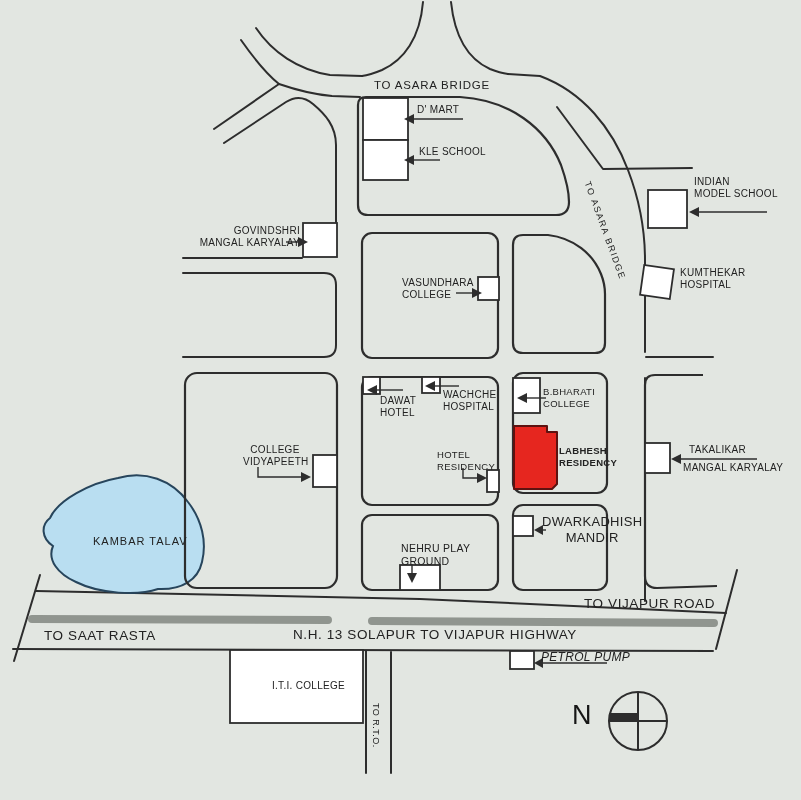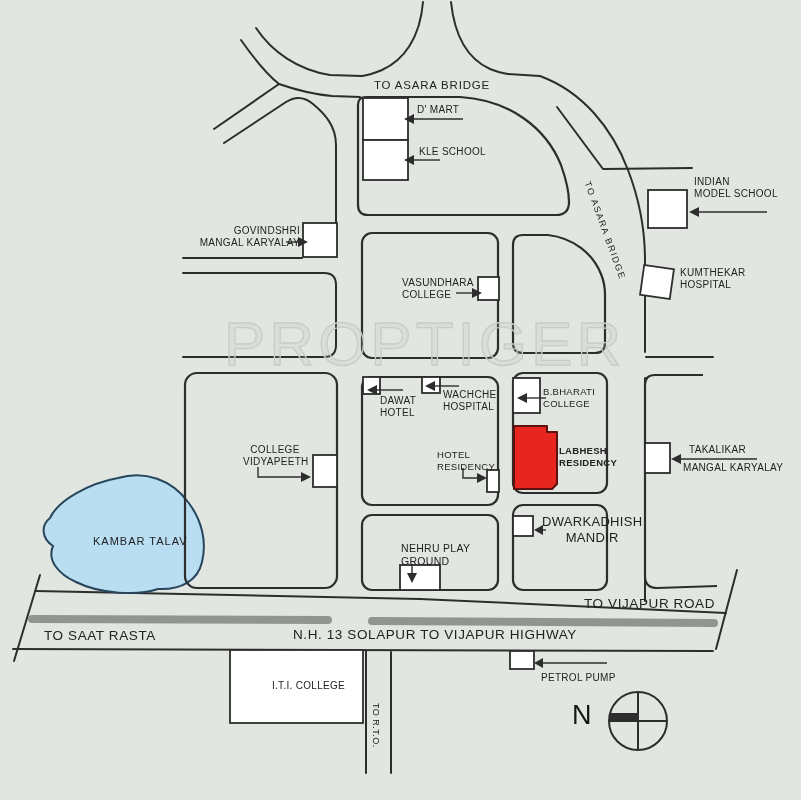--- a/index.html
+++ b/index.html
@@ -121,21 +121,20 @@
   <polygon class="ah" points="671,459 681,454 681,464"></polygon>
   <path class="ldr" d="M538,663 L607,663"></path>
   <polygon class="ah" points="534,663 543,658 543,668"></polygon>
 
   <circle class="compass" cx="638" cy="721" r="29"></circle>
   <line class="compass" x1="638" y1="692" x2="638" y2="750"></line>
   <line class="compass" x1="609" y1="721" x2="667" y2="721"></line>
   <rect class="ah" x="609" y="713" width="29" height="9"></rect>
 </svg>
 
-<div id="watermark">PROPTIGER</div>
 
 <div class="lbl" style="left:374px;top:78px;font-size:11.5px;letter-spacing:.8px;">TO ASARA BRIDGE</div>
 <div class="lbl rot-asara" style="left:592px;top:180px;">TO ASARA BRIDGE</div>
 <div class="lbl" style="left:417px;top:104px;">D' MART</div>
 <div class="lbl" style="left:419px;top:146px;">KLE SCHOOL</div>
 <div class="lbl right" style="left:190px;top:225px;width:110px;">
   <span>GOVINDSHRI</span>
   <span>MANGAL KARYALAY</span>
 </div>
 <div class="lbl" style="left:694px;top:176px;">
@@ -181,18 +180,18 @@
   <span>MANDIR</span>
 </div>
 <div class="lbl" style="left:93px;top:535px;font-size:11px;letter-spacing:1px;">KAMBAR TALAV</div>
 <div class="lbl" style="left:401px;top:542px;font-size:10.5px;">
   <span>NEHRU PLAY</span>
   <span>GROUND</span>
 </div>
 <div class="lbl big" style="left:584px;top:596px;">TO VIJAPUR ROAD</div>
 <div class="lbl big" style="left:44px;top:628px;">TO SAAT RASTA</div>
 <div class="lbl big" style="left:293px;top:627px;">N.H. 13 SOLAPUR TO VIJAPUR HIGHWAY</div>
-<div class="lbl" style="left:541px;top:672px;font-size:10px;">PETROL PUMP</div>
+<div class="lbl" style="left:541px;top:650px;font-size:12px;font-style:italic;">PETROL PUMP</div>
 <div class="lbl center" style="left:230px;top:680px;width:157px;">I.T.I. COLLEGE</div>
 <div class="lbl rot-rto" style="left:381px;top:703px;">TO R.T.O.</div>
 <div id="compass-n">N</div>
 
 </div>
 
 </body></html>

